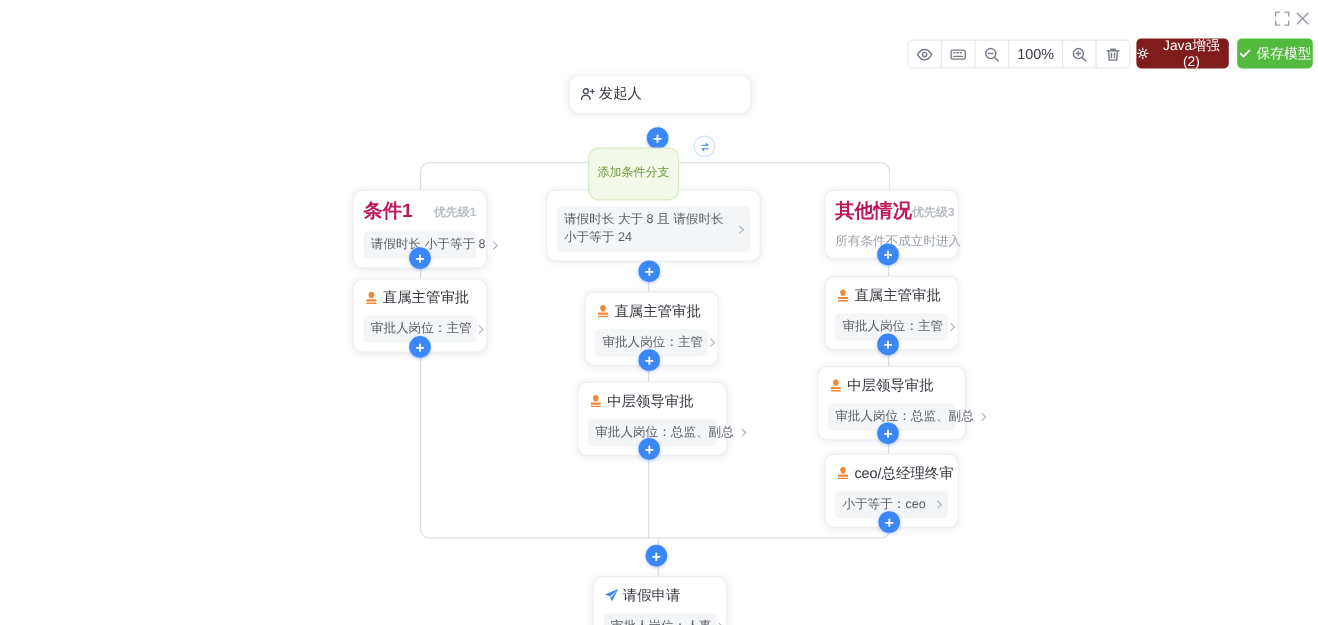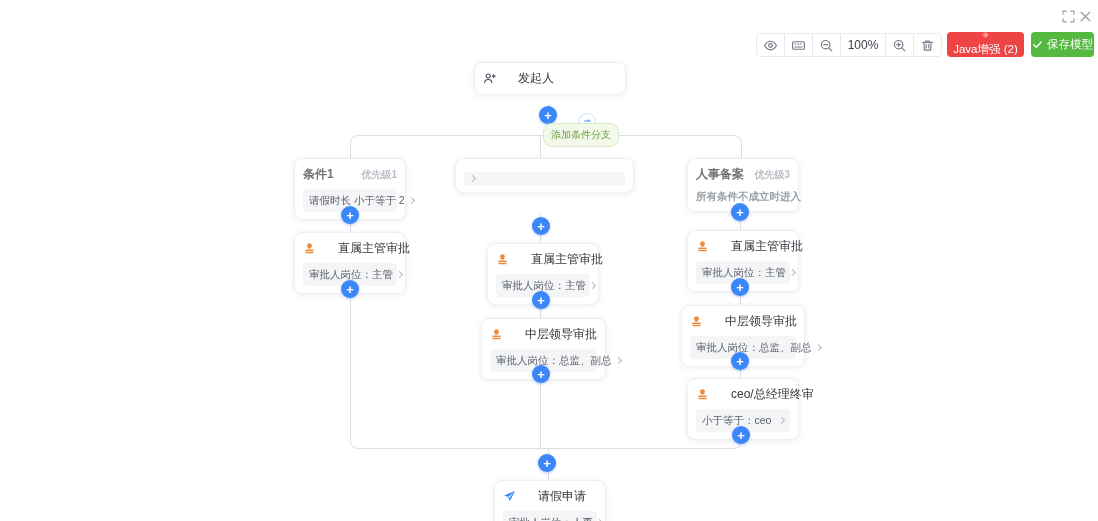--- a/index.html
+++ b/index.html
@@ -14,51 +14,51 @@
   .toolbar-group { position:absolute; left:756px; top:33px; display:flex; z-index:9; }
   .tb-btn { width:29px; height:24px; background:#fff; border:1px solid #e6e9ee;
     display:flex; align-items:center; justify-content:center; margin-left:-1px; cursor:pointer; }
   .tb-btn:first-child { border-radius:4px 0 0 4px; margin-left:0; }
   .tb-btn:last-child { border-radius:0 4px 4px 0; }
   .tb-zoomlabel { width:46px; font-size:12px; color:#3a3f47; cursor:default; }
 
   .btn { position:absolute; top:32px; height:25px; border:none; border-radius:4px;
     display:flex; align-items:center; justify-content:center; gap:4px;
     color:#fff; font-size:11.5px; cursor:pointer; font-family:inherit; }
-  .btn-java { left:947px; width:77px; background:#ef4444;flex-direction:column; }
+  .btn-java { left:947px; width:77px; background:#7f1d1d; }
   .btn-save { left:1031px; width:63px; background:#53b93f; }
 
   .hline, .vline { position:absolute; background:#dcdee3; z-index:1; } .vline { width:1px; }
   .bracket { position:absolute; border:1px solid #dcdee3; z-index:1; }
   .bracket-top { border-bottom:none; border-radius:8px 8px 0 0; }
   .bracket-bottom { border-top:none; border-radius:0 0 8px 8px; }
 
   .plus-btn { position:absolute; width:18px; height:18px; border-radius:50%;
     background:#3b87f7; color:#fff; display:flex; align-items:center; justify-content:center;
     font-size:13px; font-weight:bold; line-height:1; cursor:pointer; z-index:4;
     box-shadow:0 1px 3px rgba(40,100,230,.35); }
   .swap-btn { position:absolute; left:578px; top:113px; width:18px; height:18px;
     border-radius:50%; background:#fff; border:1px solid #cfe1fb;
     display:flex; align-items:center; justify-content:center; cursor:pointer; z-index:4; }
 
-  .branch-pill { position:absolute; left:581px; top:123px; transform:translateX(-50%);
+  .branch-pill { position:absolute; left:528px; top:123px; transform:translateX(-50%);
     background:#f2f9ea; border:1px solid #d9ecc3; color:#6d9c3f; font-size:10px;
-    line-height:1; padding:6px 7px; border-radius:9px; white-space:nowrap; cursor:pointer; z-index:5; }
+    line-height:1; padding:16px 7px; border-radius:9px; white-space:nowrap; cursor:pointer; z-index:5; }
 
   .node-card { position:absolute; background:#fff; border:1px solid #edeff2; border-radius:8px;
     box-shadow:0 1px 6px rgba(20,40,90,.08); padding:7px 8px; cursor:pointer; z-index:3; }
-  .node-title { display:flex; align-items:center; gap:22px; font-size:12px; color:#33373d; font-weight:500; white-space:nowrap; }
+  .node-title { display:flex; align-items:center; gap:3px; font-size:12px; color:#33373d; font-weight:500; white-space:nowrap; }
   .cond-head { display:flex; align-items:center; justify-content:space-between; }
-  .cond-name { font-size:12px; color:#737373; font-weight:600; white-space:nowrap; }
+  .cond-name { font-size:16px; color:#be185d; font-weight:600; white-space:nowrap; }
   .priority { font-size:10px; color:#b9bdc4; font-weight:700; white-space:nowrap; }
   .node-content { margin-top:6px; background:#f4f5f7; border-radius:4px; padding:4px 6px;
     font-size:10.5px; color:#595e66; display:flex; align-items:center; justify-content:space-between; gap:4px; }
   .node-content .txt { flex:1 1 auto; line-height:1.45; }
   .nowrap .txt { white-space:nowrap; }
-  .plain-content { margin-top:7px; font-size:10.5px; color:#9aa0a8; white-space:nowrap;font-weight:bold; }
+  .plain-content { margin-top:7px; font-size:10.5px; color:#9aa0a8; white-space:nowrap; }
   .chevron { flex:none; width:5px; height:5px; border-top:1px solid #b3b8c0; border-right:1px solid #b3b8c0;
     transform:rotate(45deg); }
   .nicon { flex:none; display:flex; }
 </style>
 </head>
 <body>
 
 <div class="canvas">
 
   <span class="win-icon" style="left:1062px">
@@ -184,34 +184,35 @@
       <span>发起人</span>
     </div>
   </div>
 
   <div class="node-card" style="left:294px;top:158px;width:112px">
     <div class="cond-head">
       <span class="cond-name">条件1</span>
       <span class="priority">优先级1</span>
     </div>
     <div class="node-content nowrap">
-      <span class="txt">请假时长 小于等于 2</span>
+      <span class="txt">请假时长 小于等于 8</span>
       <span class="chevron"></span>
     </div>
   </div>
 
   <div class="node-card" style="left:455px;top:158px;width:179px">
     <div class="node-content">
+      <span class="txt">请假时长 大于 8 且 请假时长 小于等于 24</span>
       <span class="chevron"></span>
     </div>
   </div>
 
   <div class="node-card" style="left:687px;top:158px;width:112px">
     <div class="cond-head">
-      <span class="cond-name">人事备案</span>
+      <span class="cond-name">其他情况</span>
       <span class="priority">优先级3</span>
     </div>
     <div class="plain-content">所有条件不成立时进入</div>
   </div>
 
   <div class="node-card" style="left:294px;top:232px;width:112px">
     <div class="node-title">
       <span class="nicon">
         <svg viewBox="0 0 14 14" width="13" height="13" fill="#f08a38">
             <path d="M7 1.3c1.5 0 2.6 1.1 2.6 2.5 0 1-.6 1.6-.8 2.4l-.2.8H5.4l-.2-.8c-.2-.8-.8-1.4-.8-2.4C4.4 2.4 5.5 1.3 7 1.3z"></path>

